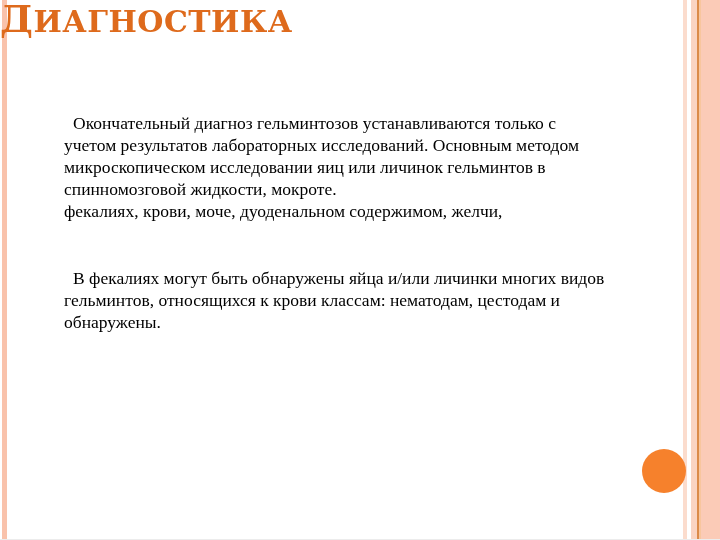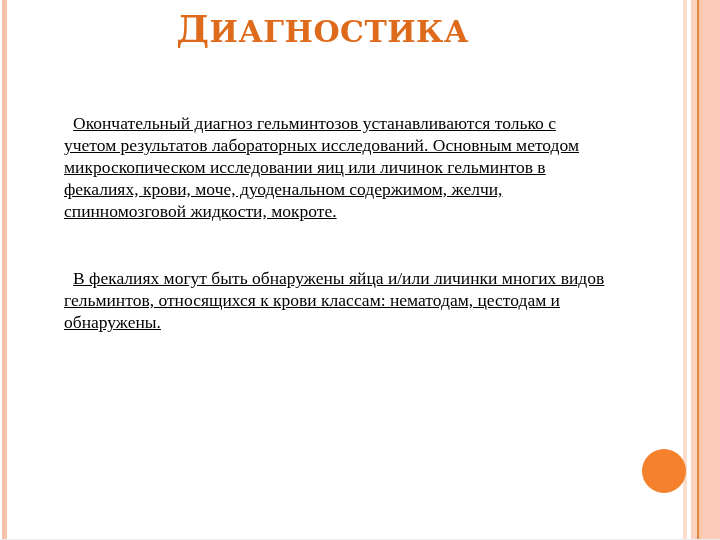--- a/index.html
+++ b/index.html
@@ -22,23 +22,22 @@
   .stripe-r-pale      { left: 683px; width: 4px;  }
   .stripe-r-pink      { left: 691px; width: 6px;  }
   .stripe-r-darkline  { left: 697px; width: 2px;  }
   .stripe-r-lightor   { left: 699px; width: 2px;  }
   .stripe-r-band      { left: 701px; width: 19px; }
 
   
   .title-block {
     position: absolute;
     left: 0;
-    top: 11px;
+    top: 1px;
     width: 645px;
-    text-align: center;
   }
   .title-line {
     font-family: "DejaVu Serif", "Liberation Serif", serif;
     font-weight: bold;
     font-size: 30px;
     line-height: 36px;
     letter-spacing: 0.5px;
   }
   .title-line::first-letter {
     font-size: 37px;
@@ -81,28 +80,28 @@
   <div class="stripe stripe-r-pale" style="background: rgb(251, 220, 205);"></div>
   <div class="stripe stripe-r-pink" style="background: rgb(250, 211, 193);"></div>
   <div class="stripe stripe-r-darkline" style="background: rgb(219, 138, 72);"></div>
   <div class="stripe stripe-r-lightor" style="background: rgb(248, 198, 158);"></div>
   <div class="stripe stripe-r-band" style="background: rgb(251, 203, 183);"></div>
 
   <div class="title-block" style="color: rgb(222, 106, 28);">
     <div class="title-line">ДИАГНОСТИКА</div>
   </div>
 
-  <div class="body-block" style="color: rgb(0, 0, 0); text-decoration: underline;">
+  <div class="body-block" style="color: rgb(0, 0, 0);">
 
     <div class="para">
       <div class="body-line first">Окончательный диагноз гельминтозов устанавливаются только с</div>
       <div class="body-line">учетом результатов лабораторных исследований. Основным методом</div>
       <div class="body-line">микроскопическом исследовании яиц или личинок гельминтов в</div>
+      <div class="body-line">спинномозговой жидкости, мокроте.</div>
       <div class="body-line">фекалиях, крови, моче, дуоденальном содержимом, желчи,</div>
-      <div class="body-line">спинномозговой жидкости, мокроте.</div>
     </div>
 
     <div class="para para-gap">
       <div class="body-line first">В фекалиях могут быть обнаружены яйца и/или личинки многих видов</div>
       <div class="body-line">гельминтов, относящихся к крови классам: нематодам, цестодам и</div>
       <div class="body-line">обнаружены.</div>
     </div>
 
   </div>
 

